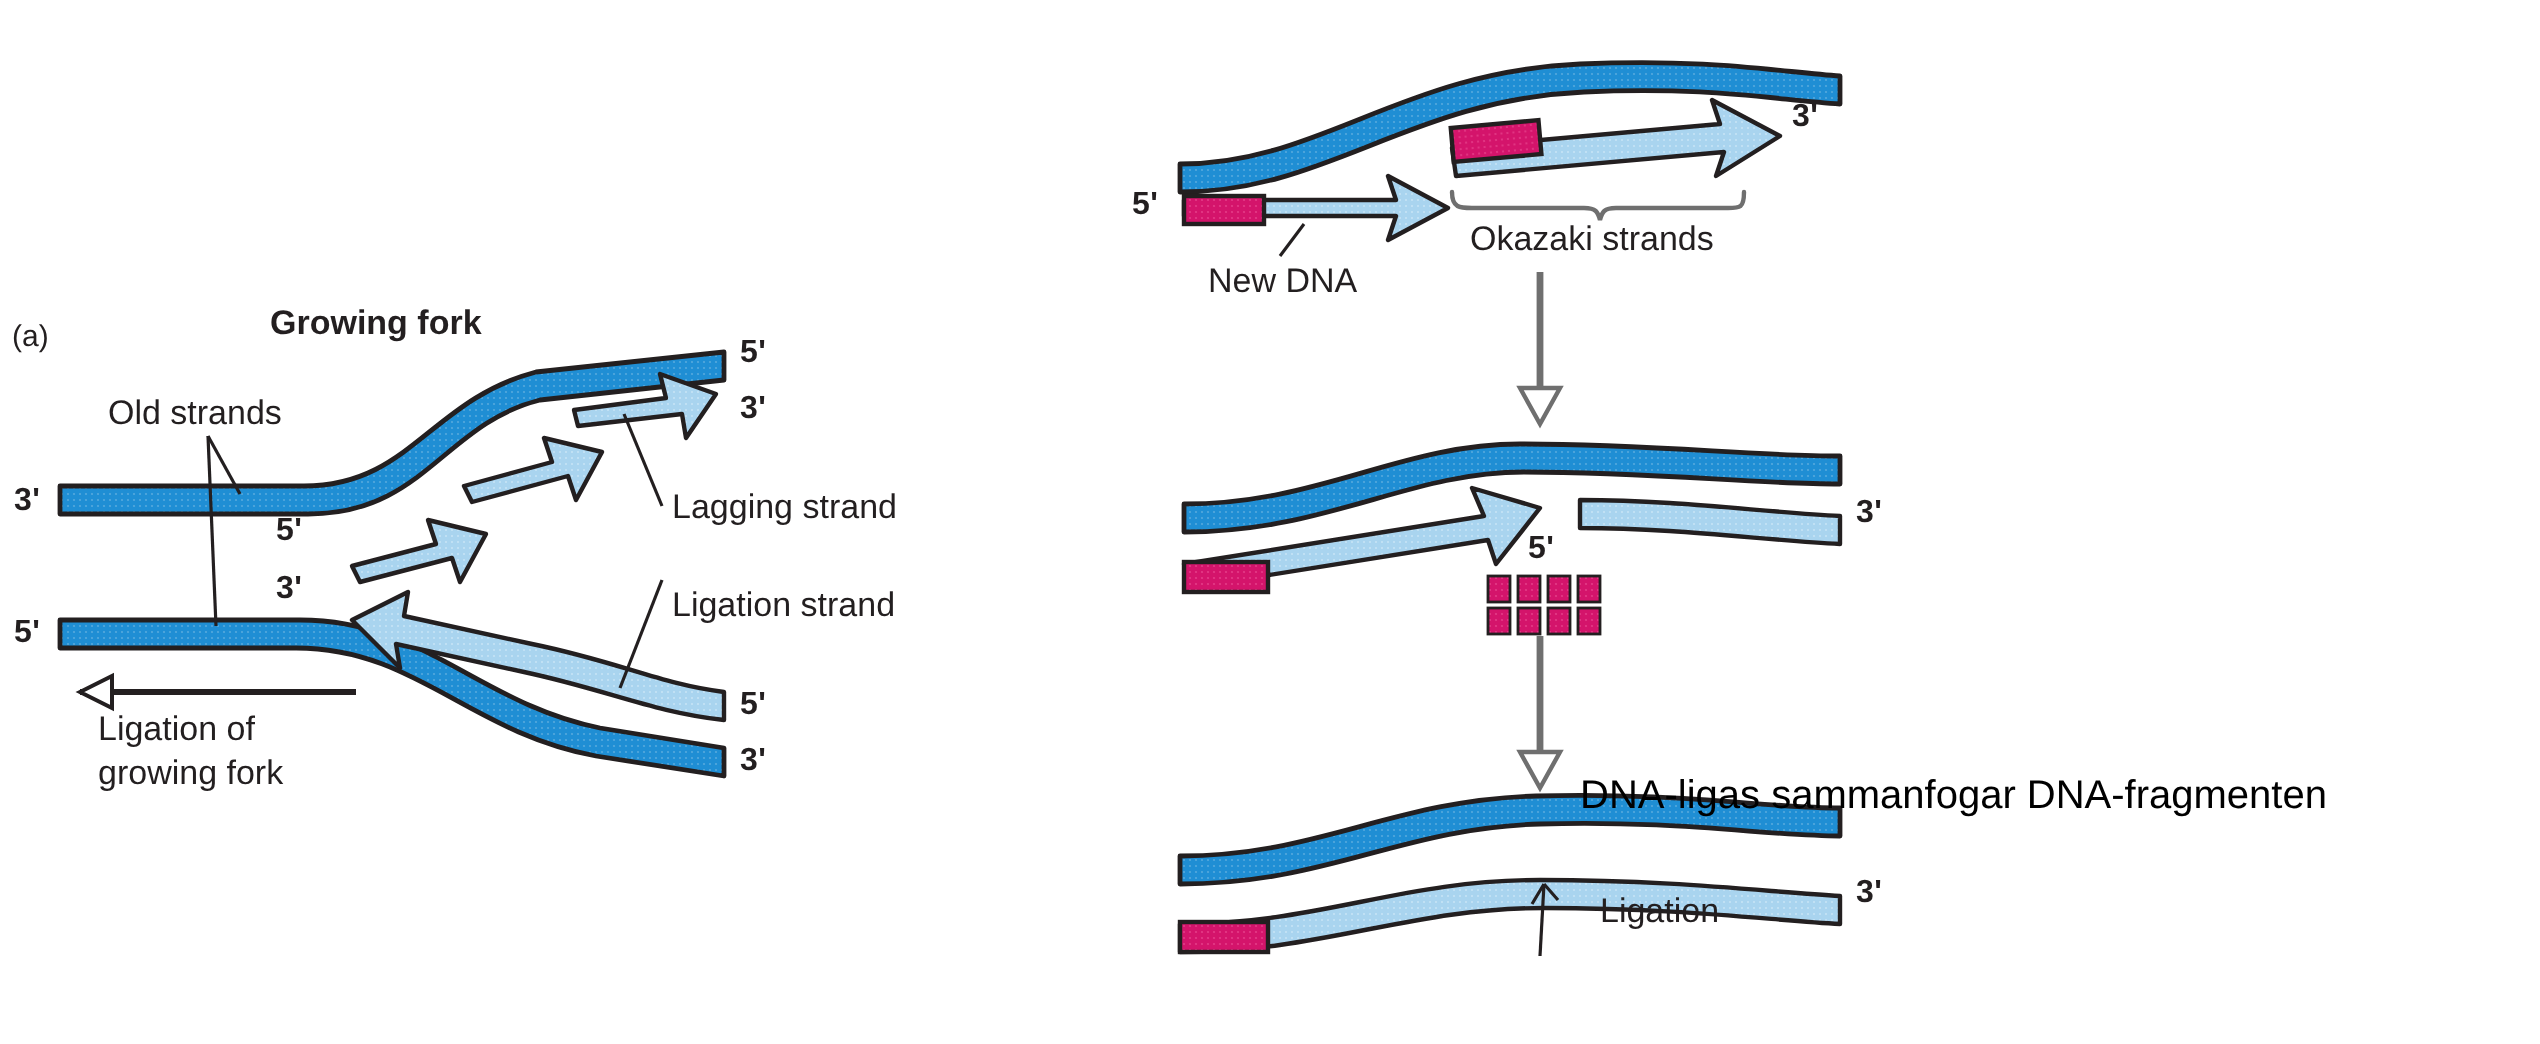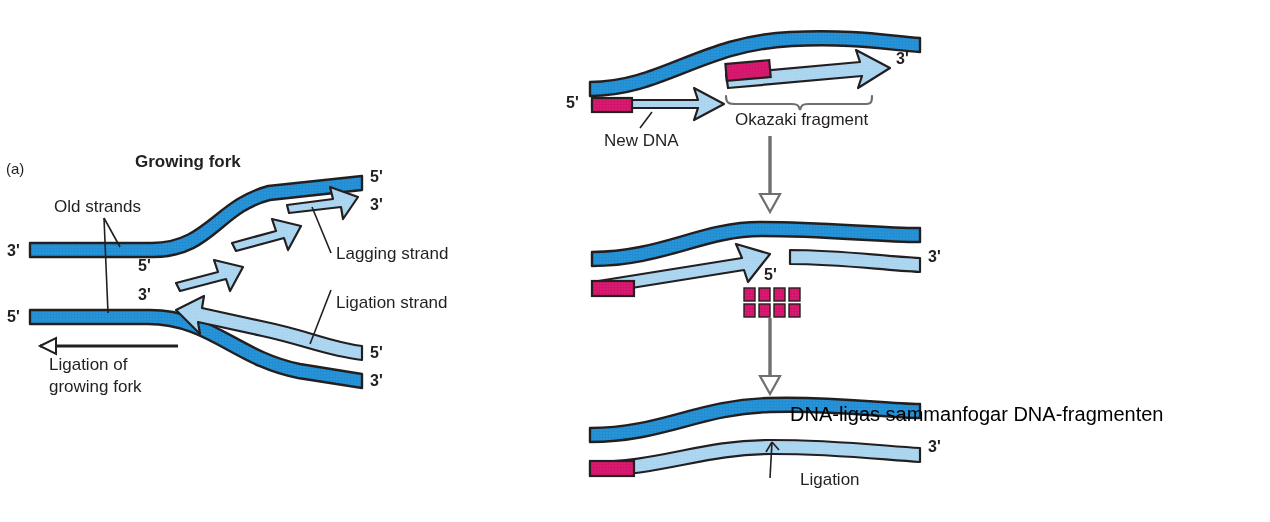--- a/index.html
+++ b/index.html
@@ -161,27 +161,27 @@
 <div class="lbl lbl-prime" style="left:138px; top:257px;">5'</div>
 <div class="lbl lbl-prime" style="left:138px; top:286px;">3'</div>
 <div class="lbl lbl-prime" style="left:370px; top:344px;">5'</div>
 <div class="lbl lbl-prime" style="left:370px; top:372px;">3'</div>
 
 <div class="lbl lbl-prime" style="left:566px; top:94px;">5'</div>
 <div class="lbl lbl-prime" style="left:896px; top:50px;">3'</div>
 
 <div class="lbl lbl-callout" style="left:604px; top:131px;">New DNA</div>
 
-<div class="lbl lbl-callout" style="left:735px; top:110px;">Okazaki fragment</div>
+<div class="lbl lbl-callout" style="left:735px; top:110px;">Okazaki strands</div>
 
 <div class="lbl lbl-step" style="left:790px; top:142px;">
 </div>
 
 <div class="lbl lbl-prime" style="left:764px; top:266px;">5'</div>
 <div class="lbl lbl-prime" style="left:928px; top:248px;">3'</div>
 
-<div class="lbl lbl-step" style="left:790px; top:356px;">
+<div class="lbl lbl-step" style="left:790px; top:340px;">
   <span>DNA-ligas sammanfogar DNA-fragmenten</span>
 </div>
 
 <div class="lbl lbl-prime" style="left:928px; top:438px;">3'</div>
 
-<div class="lbl lbl-callout" style="left:800px; top:470px;">Ligation</div>
+<div class="lbl lbl-callout" style="left:800px; top:446px;">Ligation</div>
 
 </body></html>

